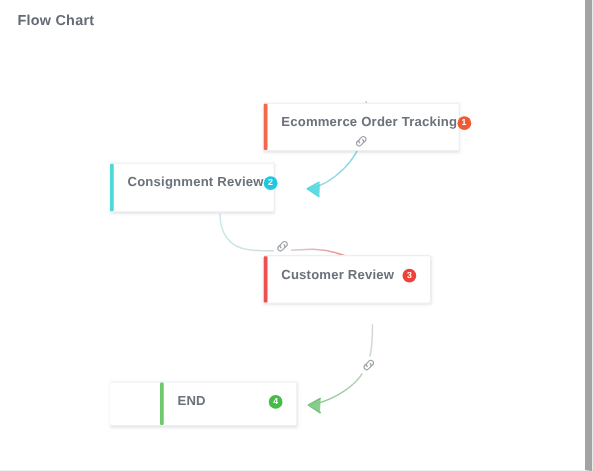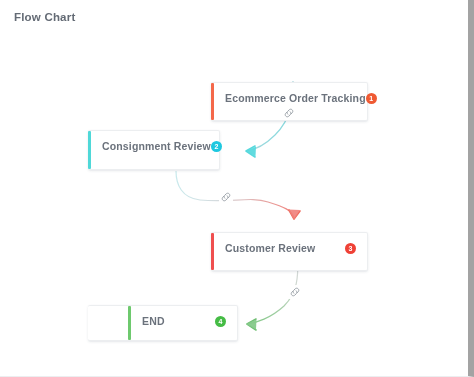--- a/index.html
+++ b/index.html
@@ -89,21 +89,21 @@
     font-size: 7px;
     font-weight: bold;
     line-height: 11px;
     text-align: center;
     margin-top: 1px;
   }
 
   
   #card-1 { left: 211px; top: 42px; width: 157px; height: 39px; margin-top: 40px; }
   #card-2 { left: 88px;  top: 130px; width: 132px; height: 40px; }
-  #card-3 { left: 211px; top: 232px; width: 157px; height: 39px; align-items: center; }
+  #card-3 { left: 211px; top: 204px; width: 134px; height: 39px; align-items: center; }
   #card-4 { left: 88px;  top: 305px; width: 150px; height: 36px; padding-left: 40px; }
 
   
   .link-icon {
     position: absolute;
     width: 14px;
     height: 14px;
     z-index: 6;
   }
   #link-icon-1 { left: 282px; top: 106px; }

